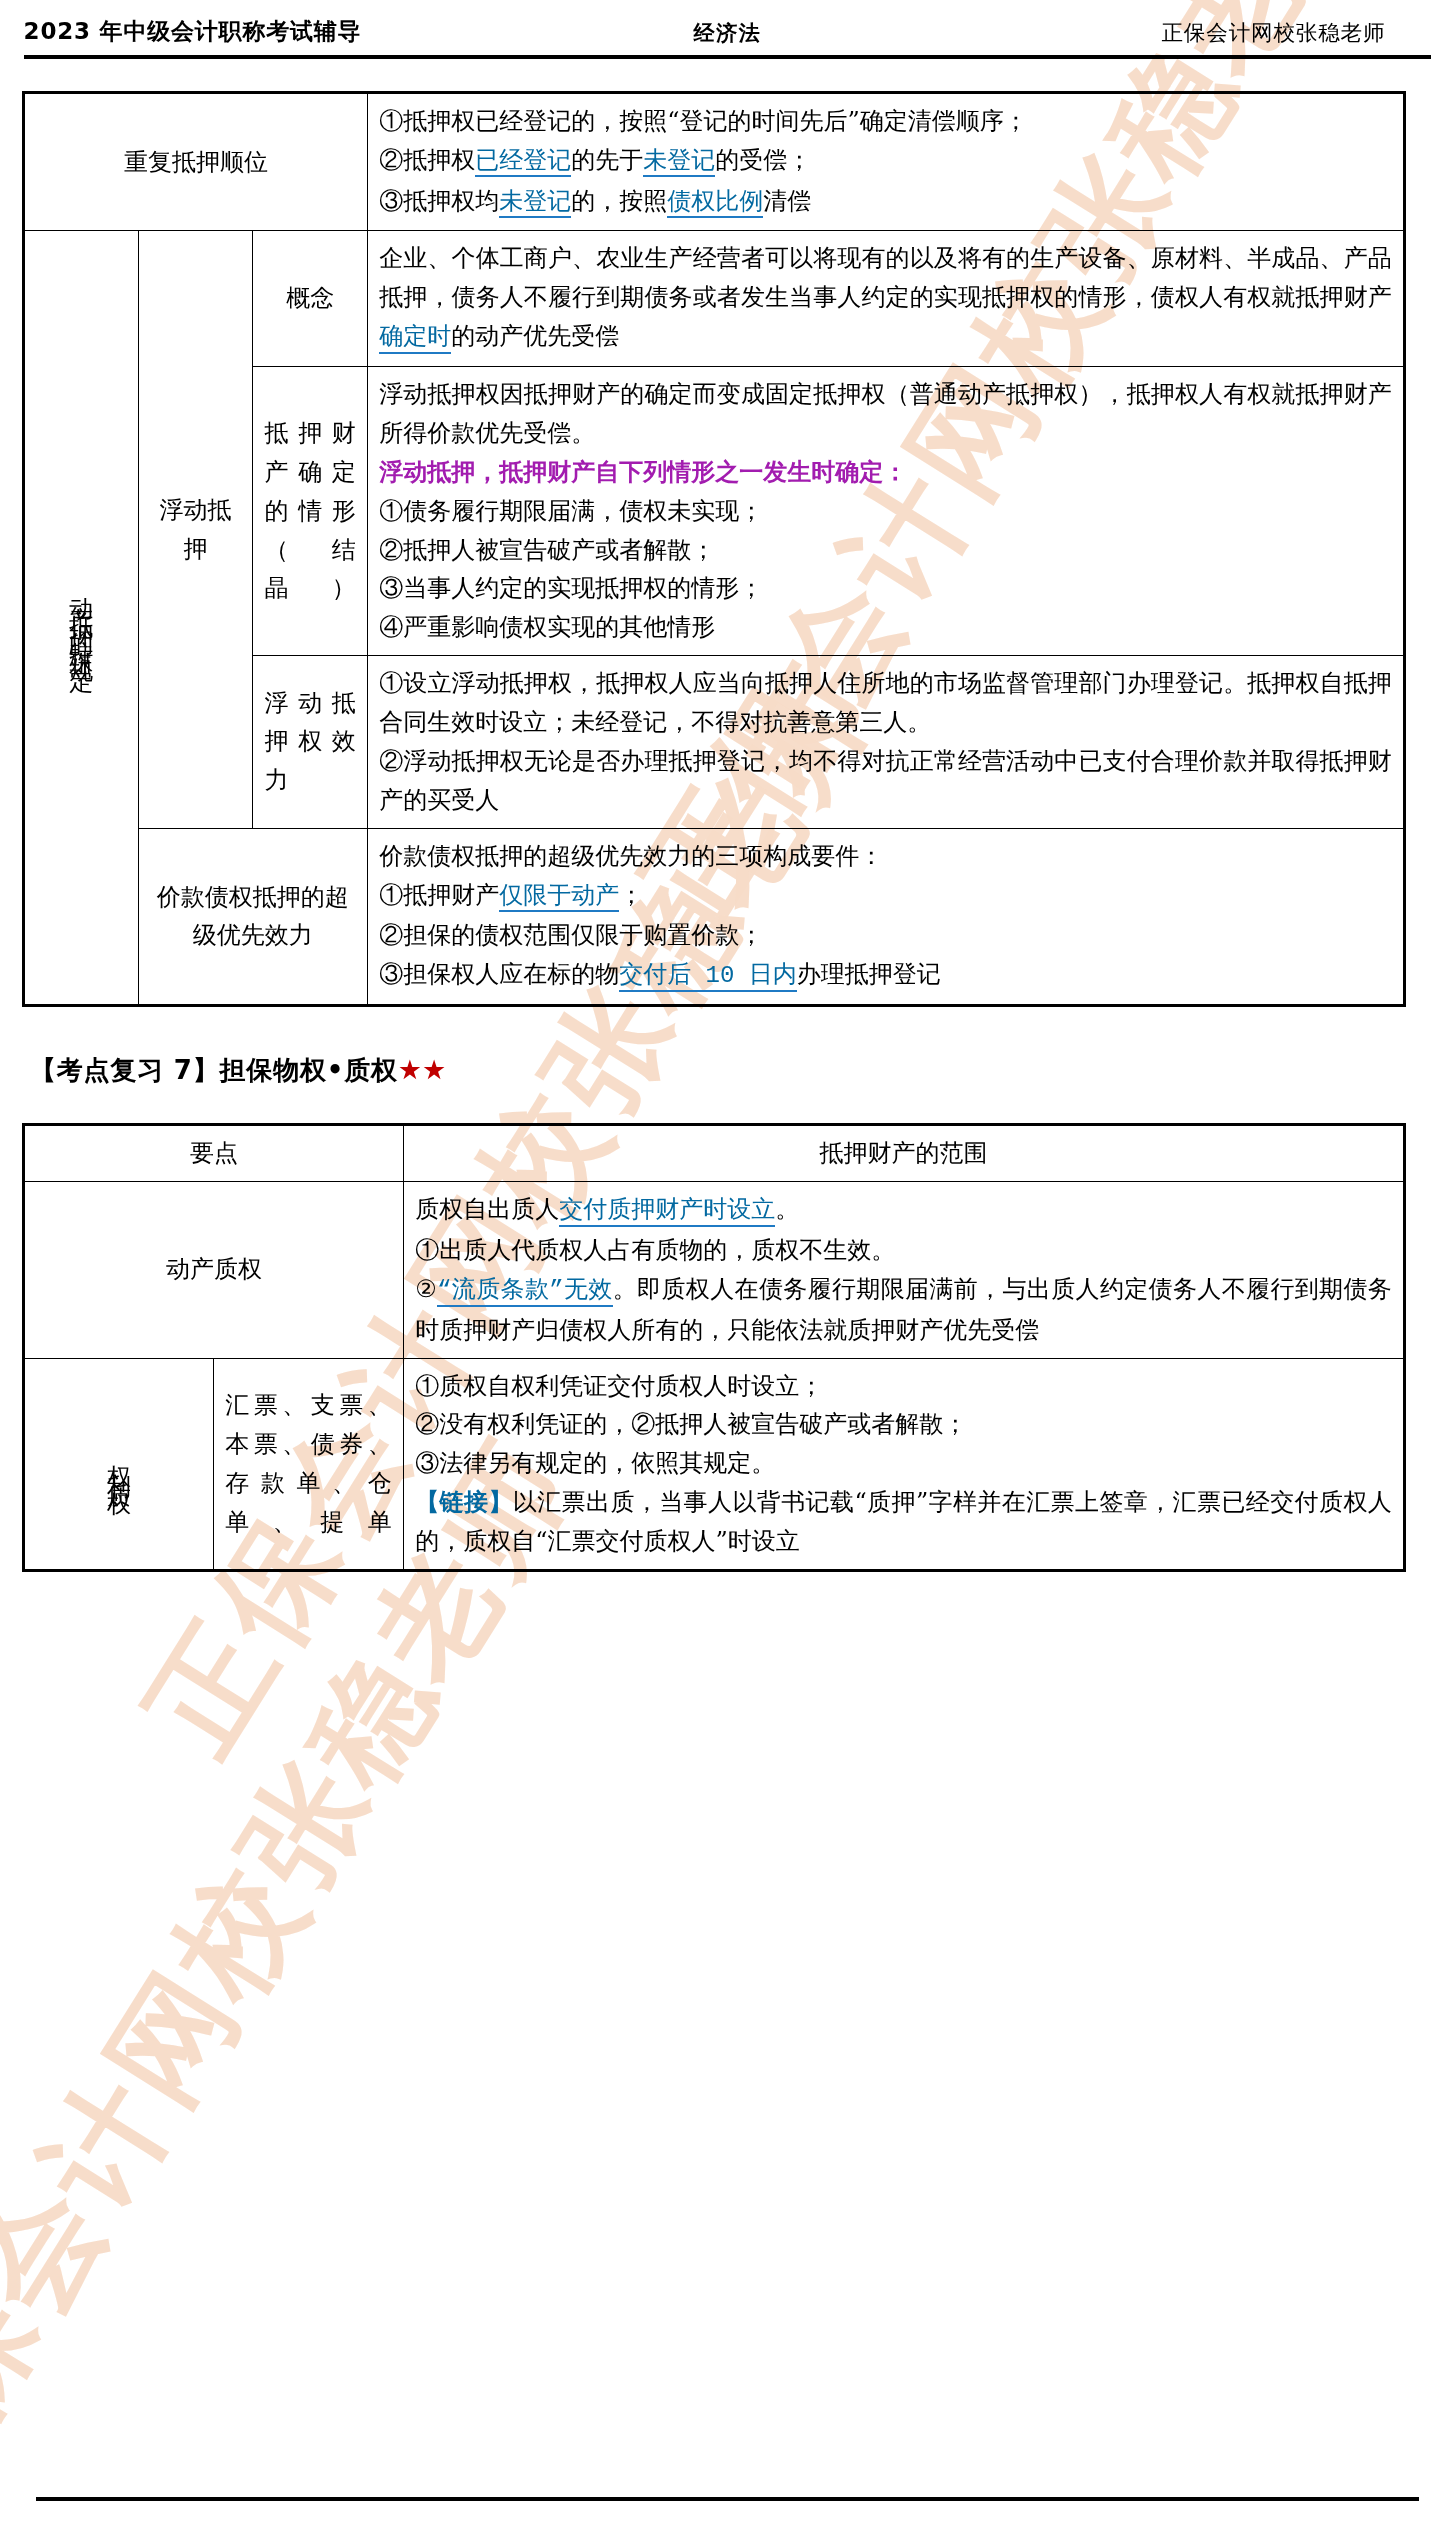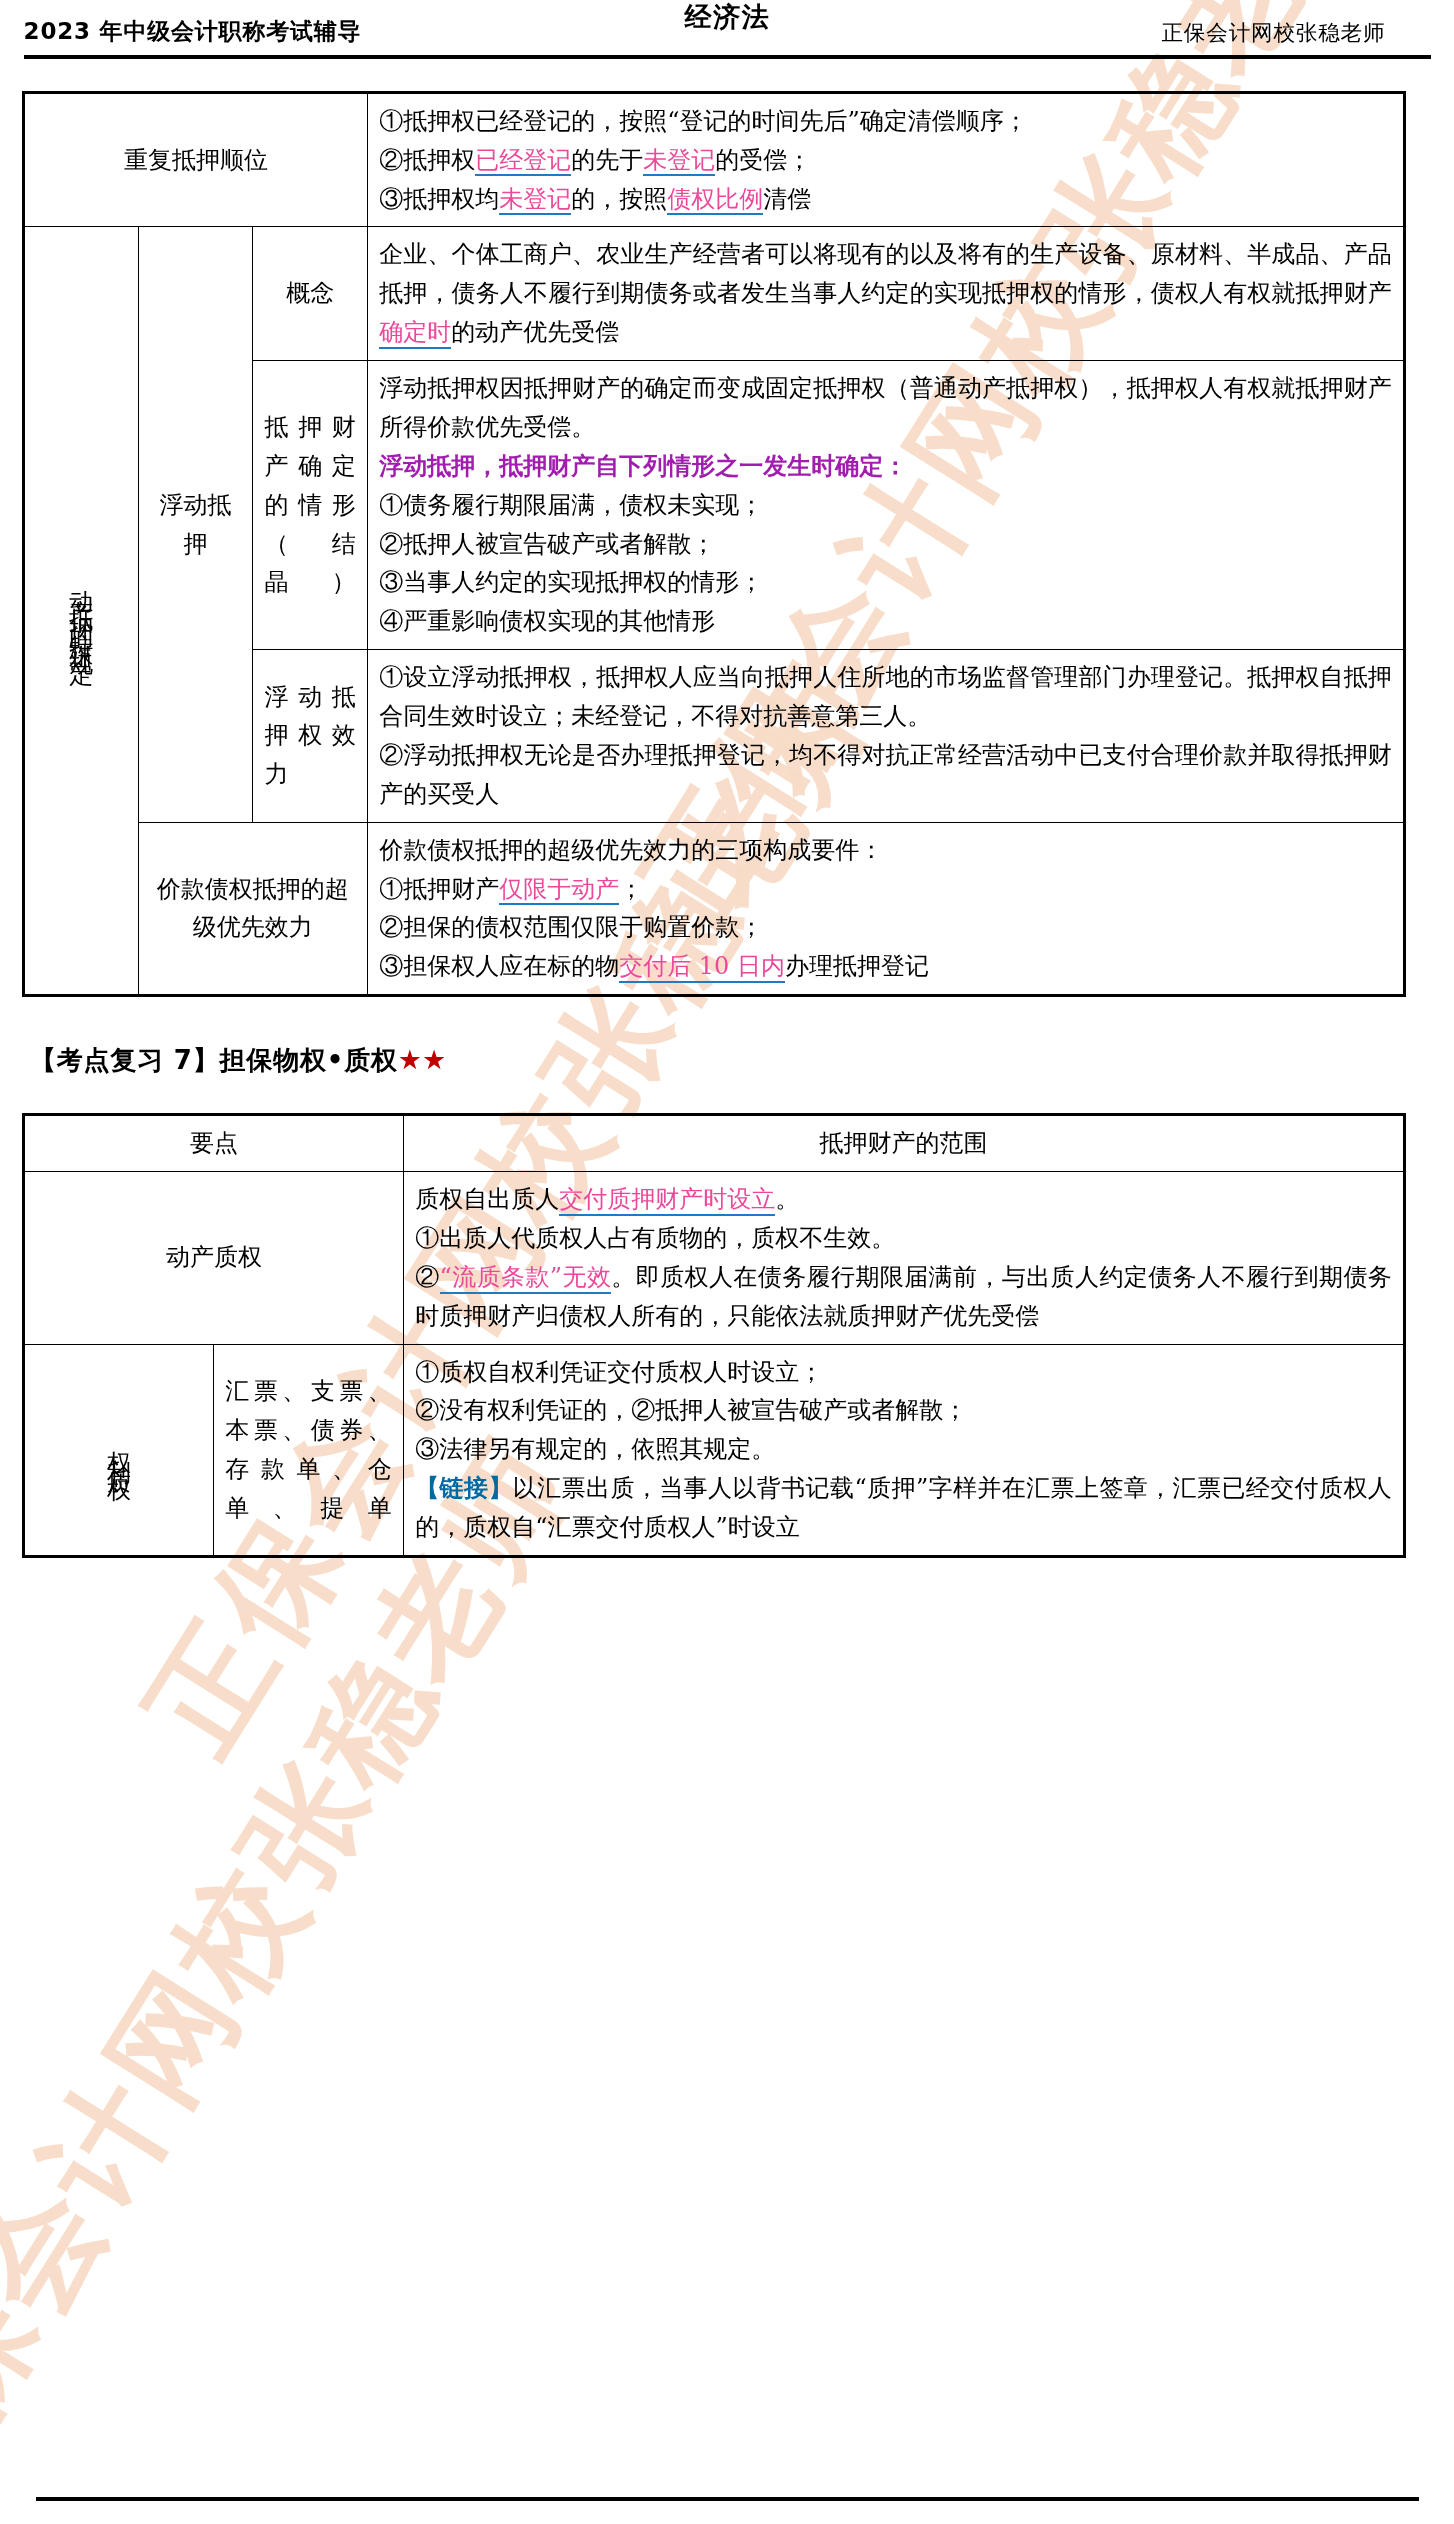--- a/index.html
+++ b/index.html
@@ -45,24 +45,24 @@
     align-items: flex-end;
     padding: 0 1.6px 3.2px 1.6px;
     z-index: 3;
   }
   .runhead .rh-left {
     font-size: 23px; font-weight: 700;
     font-family: "DejaVu Sans", "Liberation Sans", sans-serif;
     letter-spacing: 0.8px;
   }
   .runhead .rh-center {
-    font-size: 27px; font-weight: 700;
+    font-size: 21px; font-weight: 700;
     font-family: "DejaVu Serif", "Liberation Serif", serif;
     position: absolute; left: 0; right: 0; text-align: center;
-    bottom: 15px;
+    bottom: 3px;
     letter-spacing: 1.6px;
   }
   .runhead .rh-right {
     margin-left: auto;
     font-size: 21.6px;
     font-family: "DejaVu Serif", "Liberation Serif", serif;
     letter-spacing: 0.8px;
     padding-right: 46px;
   }
   .head-rule { height: 4px; background: #000; margin: 4.8px 1.6px 0 1.6px; }
@@ -102,23 +102,24 @@
     margin: 0 auto;
     line-height: 1;
     font-size: 24px;
     height: auto;
   }
   .vcell { text-align: center; padding: 6.4px 3.2px; }
 
   .narrow-label { text-align: center; line-height: 1.7; font-size: 24px; }
   .just-label { text-align: justify; text-justify: inter-ideograph; text-align-last: justify; line-height: 1.75; }
   .blu {
-    color: #ec4899;
+    color: #0369a1;
     border-bottom: 2.4px double #1F7AC4;
     padding-bottom: 0.8px;
+    font-family: Liberation Mono, monospace;
   }
   .bbold { color: #a21caf; font-weight: 700; }
   .redtag { color: #0369a1; font-weight: 700; }
 
   .hdrcell { background: #FADFD0; text-align: center; font-size: 24px; padding: 17.6px 8px; }
 
   
   .sec-head {
     margin: 46px 0 35px 8px;
     font-size: 26px;

